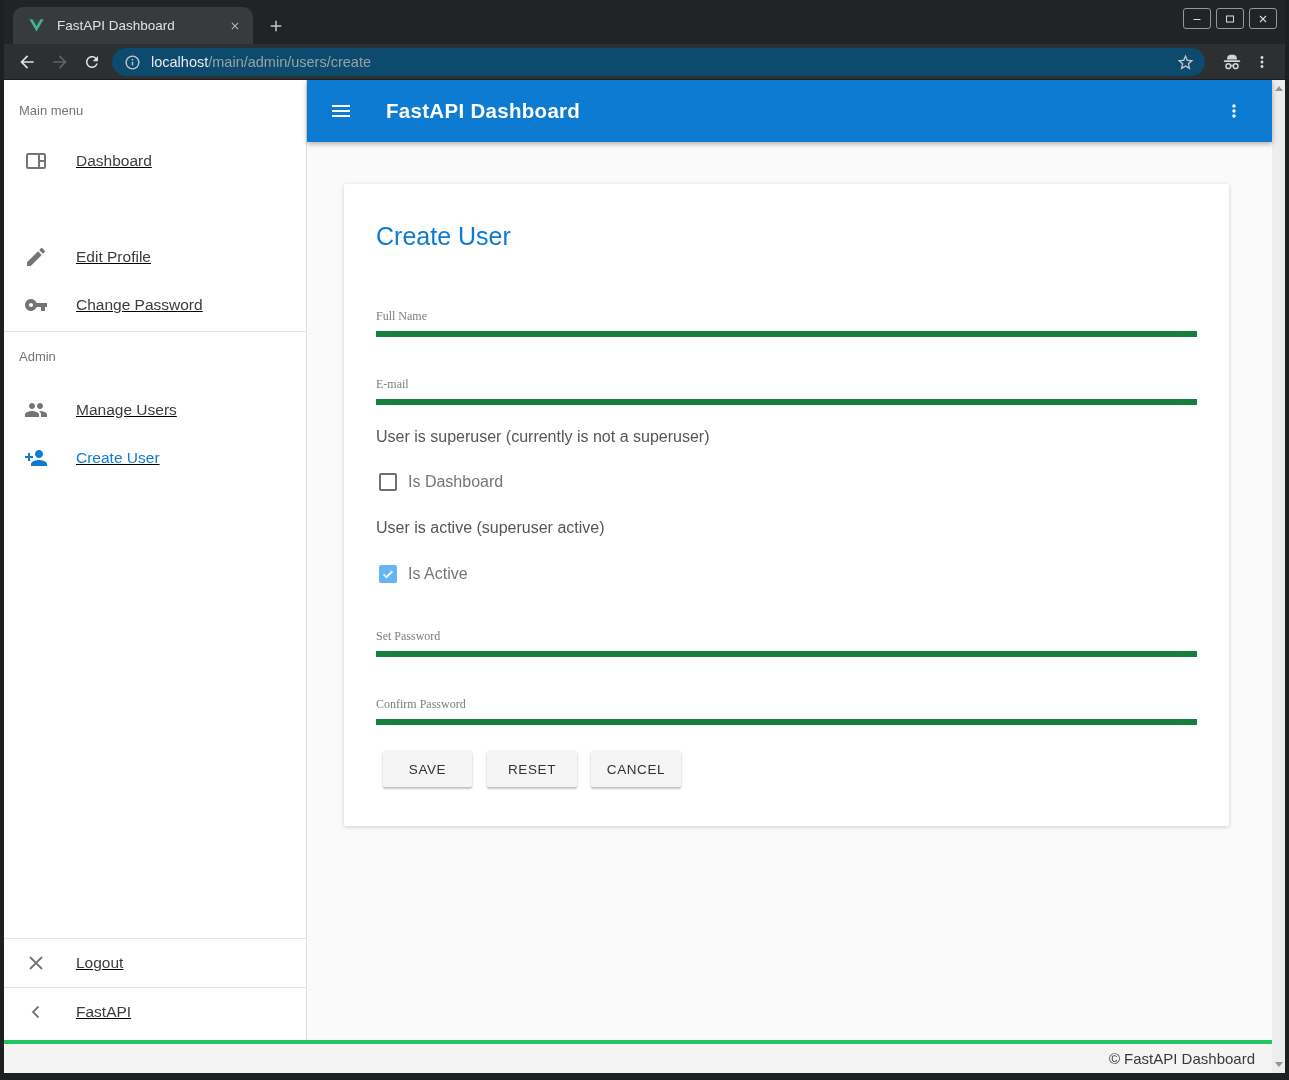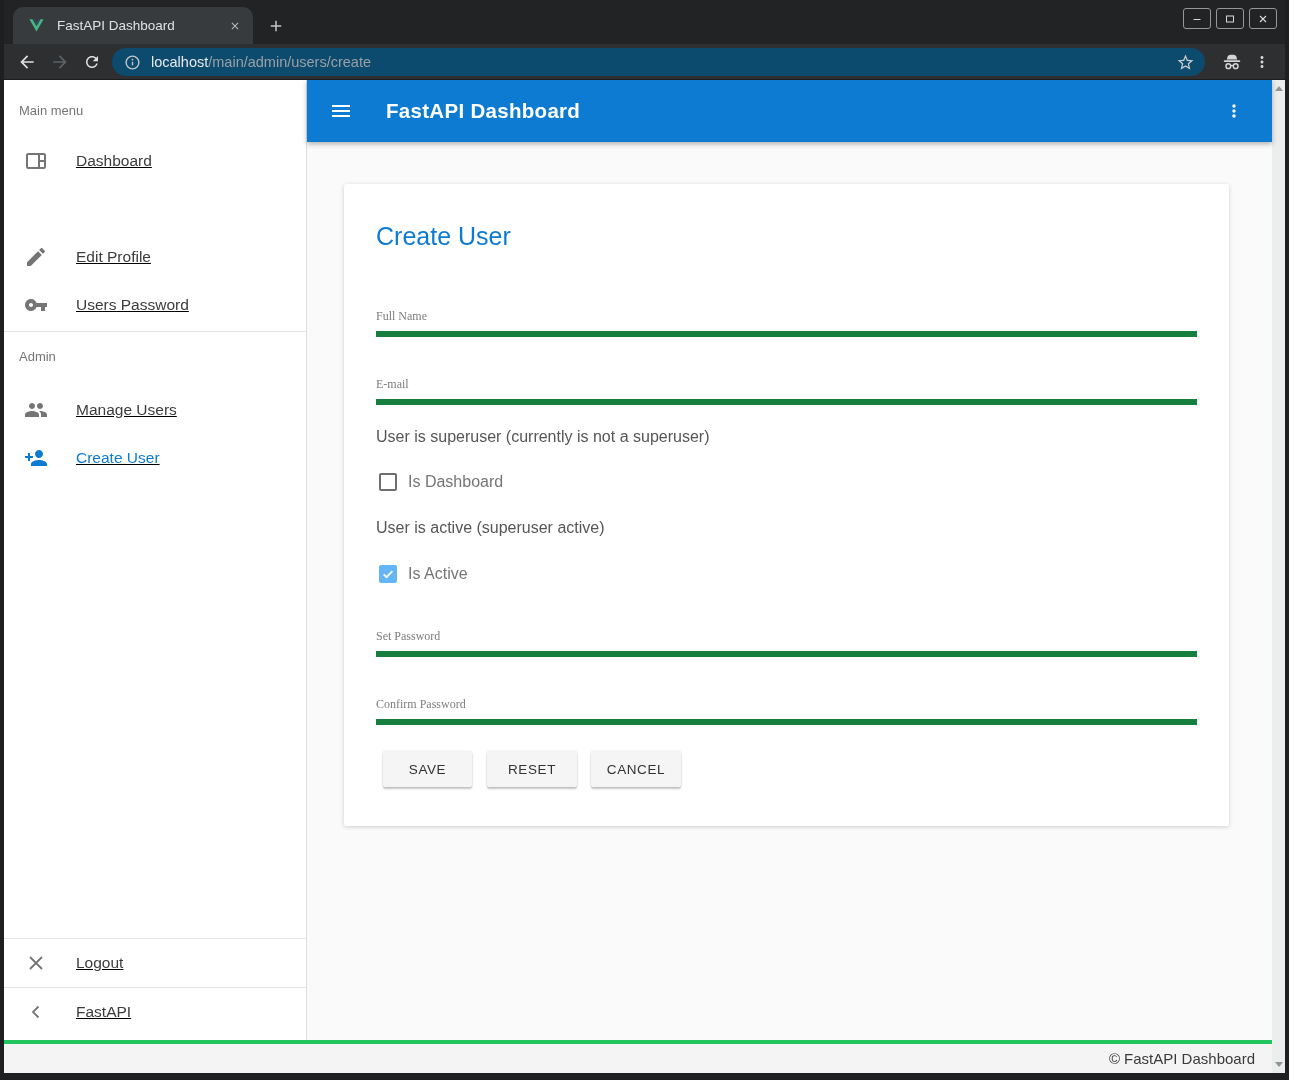--- a/index.html
+++ b/index.html
@@ -197,21 +197,21 @@
         <div class="side-item" style="top:153px">
           <svg class="s-ic" viewBox="0 0 24 24">
             <path fill="currentColor" d="M3 17.25V21h3.75L17.81 9.94l-3.75-3.75L3 17.25zM20.71 7.04c.39-.39.39-1.02 0-1.41l-2.34-2.34c-.39-.39-1.02-.39-1.41 0l-1.83 1.83 3.75 3.75 1.83-1.83z"></path>
           </svg>
           <span class="s-lb">Edit Profile</span>
         </div>
         <div class="side-item" style="top:201px">
           <svg class="s-ic" viewBox="0 0 24 24">
             <path fill="currentColor" d="M12.65 10C11.83 7.67 9.61 6 7 6c-3.31 0-6 2.69-6 6s2.69 6 6 6c2.61 0 4.83-1.67 5.65-4H17v4h4v-4h2v-4H12.65zM7 14c-1.1 0-2-.9-2-2s.9-2 2-2 2 .9 2 2-.9 2-2 2z"></path>
           </svg>
-          <span class="s-lb">Users Password</span>
+          <span class="s-lb">Change Password</span>
         </div>
 
         <div class="side-divider" style="top:251px"></div>
         <div class="side-label" style="top:269px">Admin</div>
 
         <div class="side-item" style="top:306px">
           <svg class="s-ic" viewBox="0 0 24 24">
             <path fill="currentColor" d="M16 11c1.66 0 2.99-1.34 2.99-3S17.66 5 16 5c-1.66 0-3 1.34-3 3s1.34 3 3 3zm-8 0c1.66 0 2.99-1.34 2.99-3S9.66 5 8 5C6.34 5 5 6.34 5 8s1.34 3 3 3zm0 2c-2.33 0-7 1.17-7 3.5V19h14v-2.5c0-2.33-4.67-3.5-7-3.5zm8 0c-.29 0-.62.02-.97.05 1.16.84 1.97 1.97 1.97 3.45V19h6v-2.5c0-2.33-4.67-3.5-7-3.5z"></path>
           </svg>
           <span class="s-lb">Manage Users</span>

